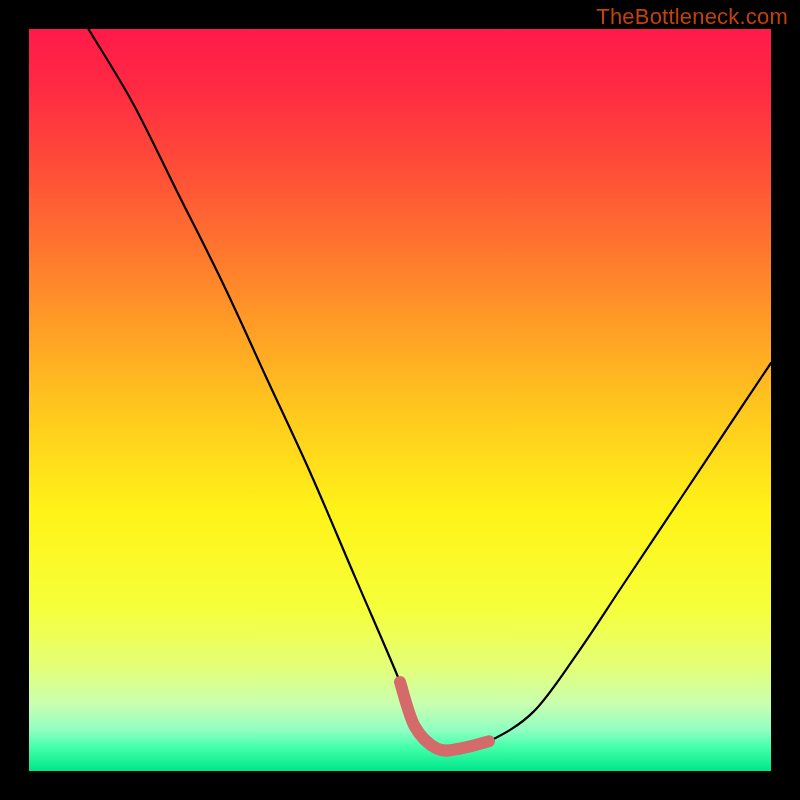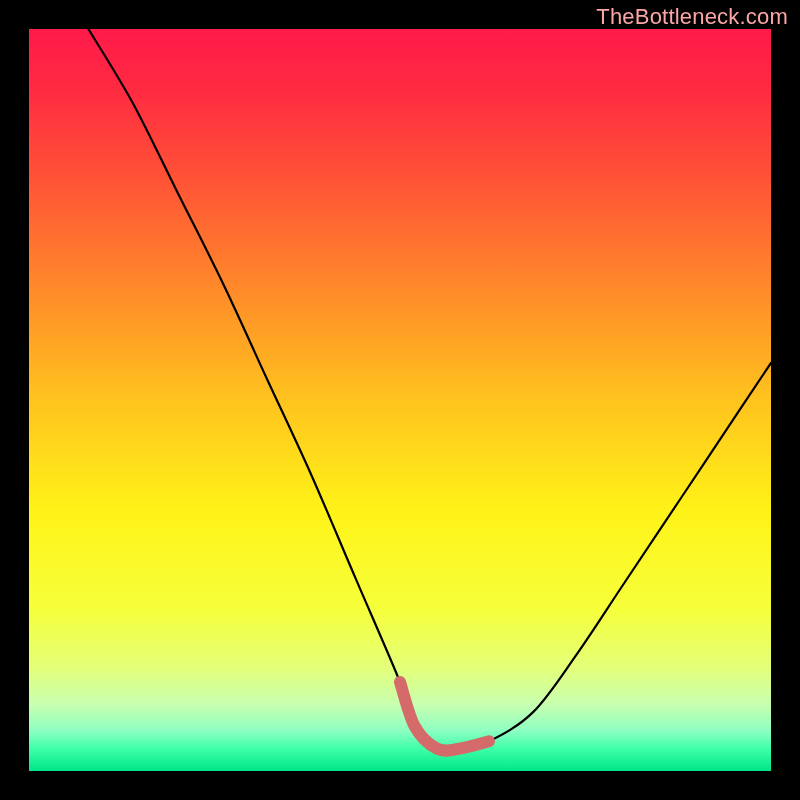--- a/index.html
+++ b/index.html
@@ -23,21 +23,21 @@
     position: absolute;
     left: 0;
     top: 0;
     width: 742px;
     height: 742px;
   }
   .watermark {
     position: absolute;
     top: 4px;
     right: 12px;
-    color: #fca5a5;
+    color: #c2410c;
     font-size: 22px;
     font-weight: 500;
     letter-spacing: 0.2px;
   }
   svg.curve {
     position: absolute;
     left: 0;
     top: 0;
     width: 742px;
     height: 742px;

